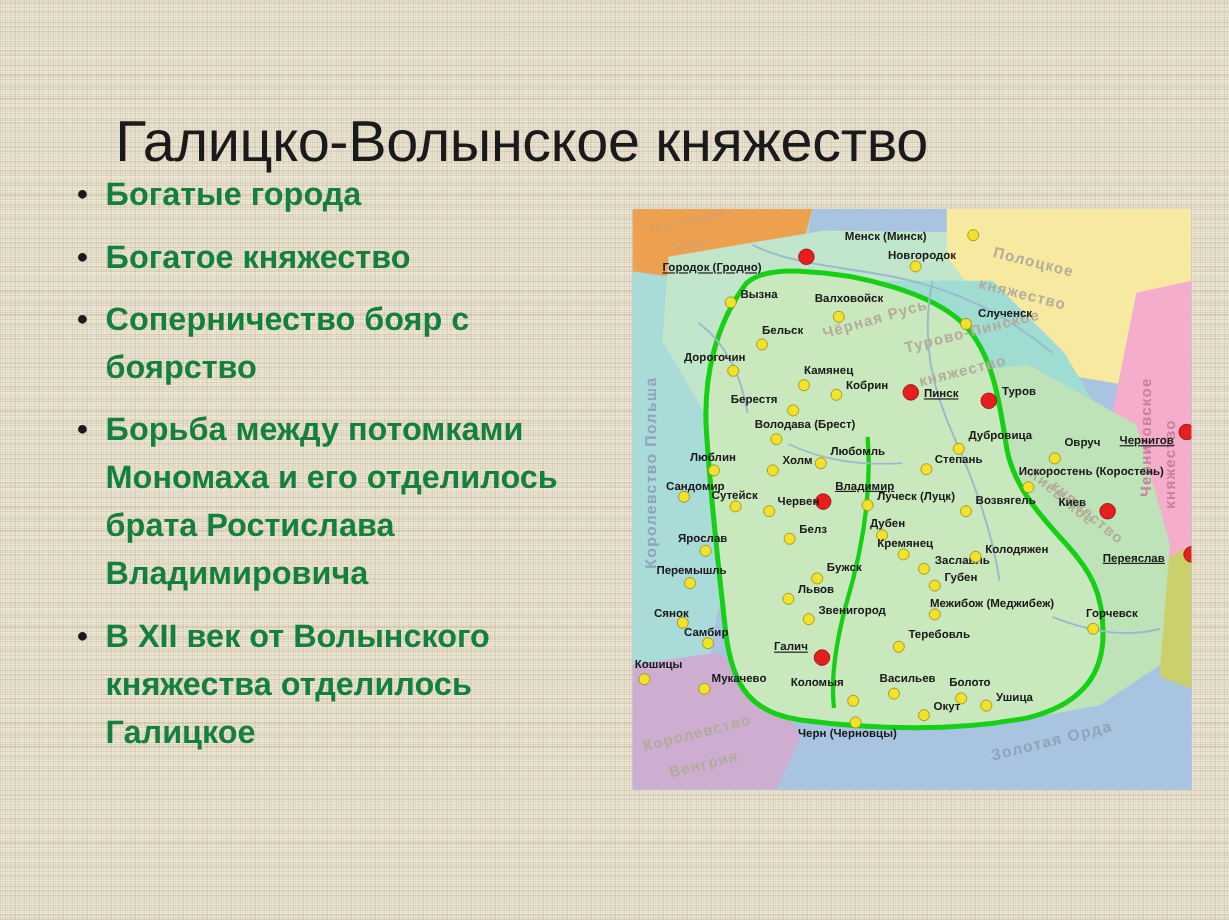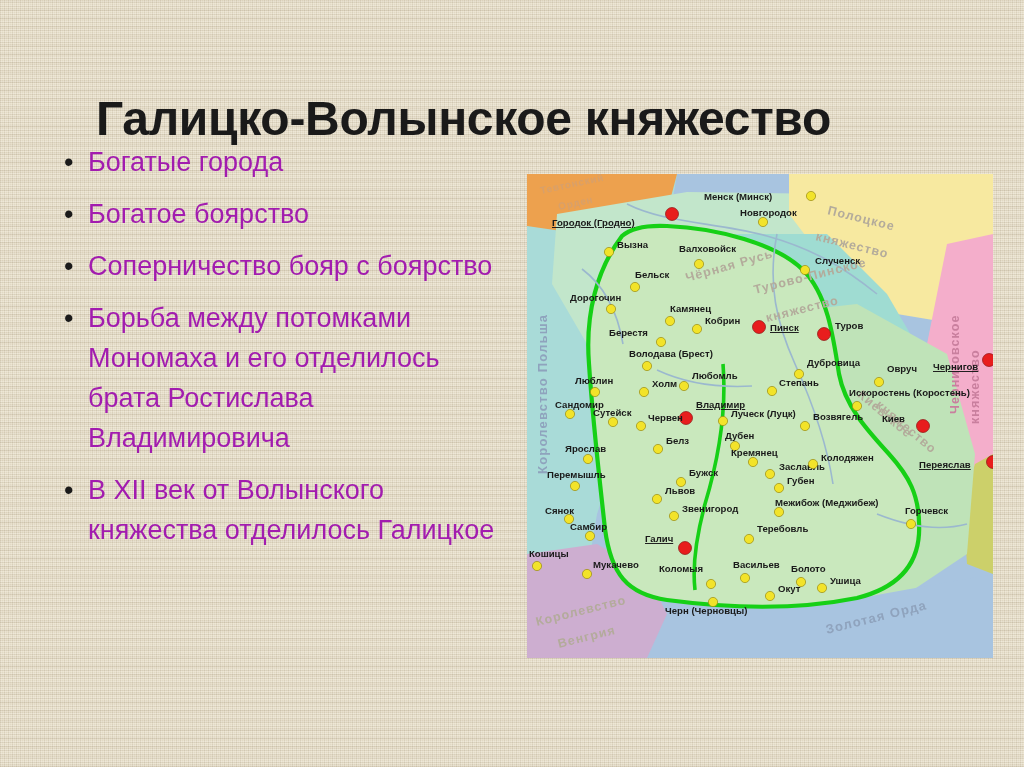--- a/index.html
+++ b/index.html
@@ -25,21 +25,21 @@
 
   
   .title {
     position: absolute;
     left: 96px;
     top: 60px;
     width: 880px;
     font-size: 48px;
     line-height: 1.12;
     color: #1a1a1a;
-    font-weight: bold;
+    font-weight: normal;
     letter-spacing: -0.3px;
     white-space: nowrap;
   }
 
   
   .bullets {
     position: absolute;
     left: 58px;
     top: 142px;
     width: 450px;
@@ -55,22 +55,23 @@
     font-size: 27px;
     line-height: 40px;
     color: #1a1a1a;
     text-align: left;
     padding-left: 6px;
     box-sizing: border-box;
   }
   .bullet-text {
     font-size: 27px;
     line-height: 40px;
-    color: #a21caf;
+    color: #15803d;
     flex: 1;
+    font-weight: bold;
   }
 
   
   .map {
     position: absolute;
     left: 527px;
     top: 174px;
     width: 466px;
     height: 484px;
     overflow: hidden;
@@ -127,21 +128,21 @@
 
   <h1 class="title">Галицко-Волынское княжество</h1>
 
   <div class="bullets">
     <div class="bullet-item">
       <span class="bullet-dot">•</span>
       <span class="bullet-text">Богатые города</span>
     </div>
     <div class="bullet-item">
       <span class="bullet-dot">•</span>
-      <span class="bullet-text">Богатое боярство</span>
+      <span class="bullet-text">Богатое княжество</span>
     </div>
     <div class="bullet-item">
       <span class="bullet-dot">•</span>
       <span class="bullet-text">Соперничество бояр с боярство</span>
     </div>
     <div class="bullet-item">
       <span class="bullet-dot">•</span>
       <span class="bullet-text">Борьба между потомками Мономаха и его отделилось брата Ростислава Владимировича</span>
     </div>
     <div class="bullet-item">

